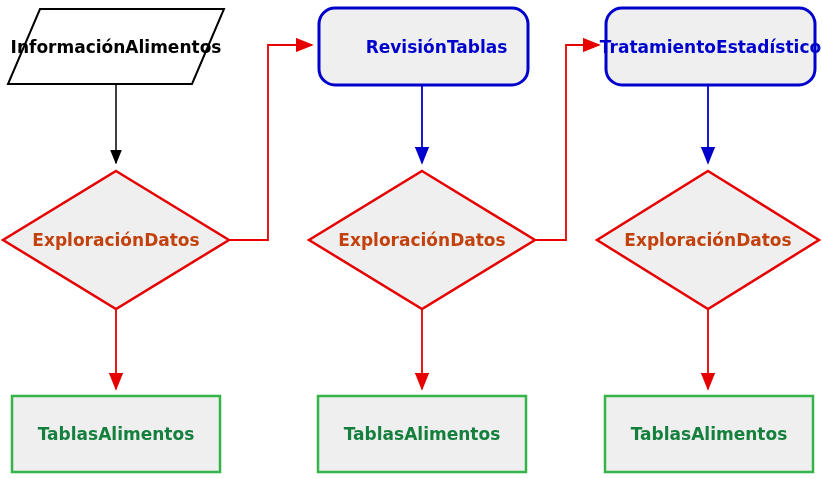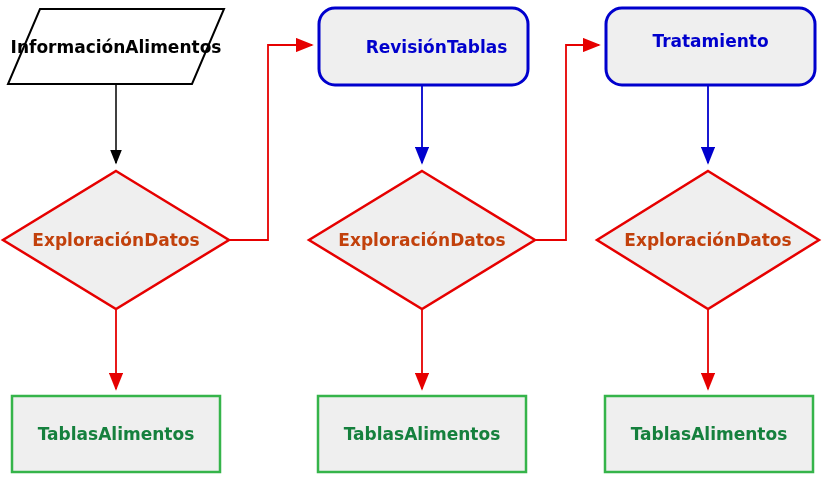--- a/index.html
+++ b/index.html
@@ -94,22 +94,23 @@
   <div class="node-text c-black" style="left:30px; top:12px; width:172px; height:70px;">
     <span>Información</span>
     <span>Alimentos</span>
   </div>
 
   <div class="node-text c-blue" style="left:332px; top:12px; width:209px; height:70px;">
     <span>Revisión</span>
     <span>Tablas</span>
   </div>
 
-  <div class="node-text c-blue" style="left:606px; top:6px; width:209px; height:70px;">
+  <div class="node-text c-blue" style="left:606px; top:12px; width:209px; height:70px;">
     <span>Tratamiento</span>
+    <span>Estadístico</span>
   </div>
 
   <div class="node-text c-red" style="left:16px; top:206px; width:200px; height:68px;">
     <span>Exploración</span>
     <span>Datos</span>
   </div>
 
   <div class="node-text c-red" style="left:322px; top:206px; width:200px; height:68px;">
     <span>Exploración</span>
     <span>Datos</span>

